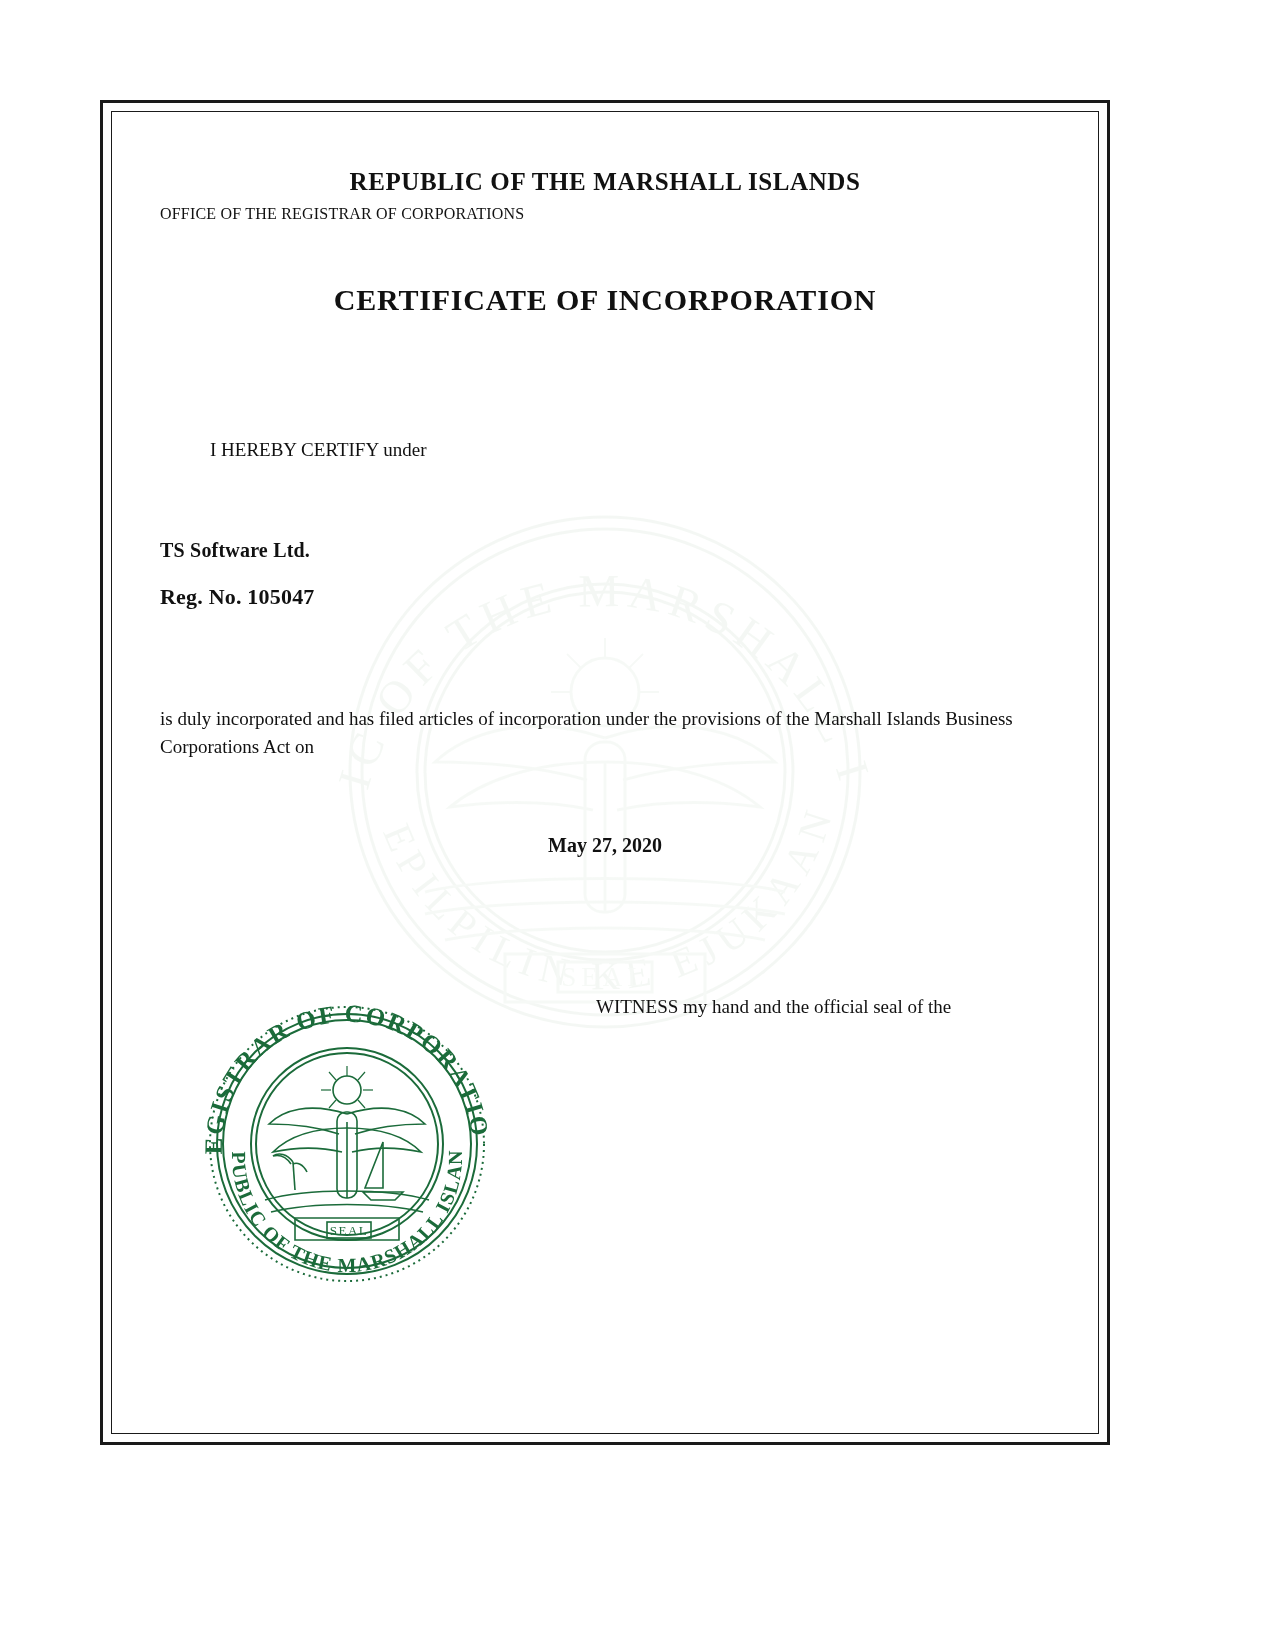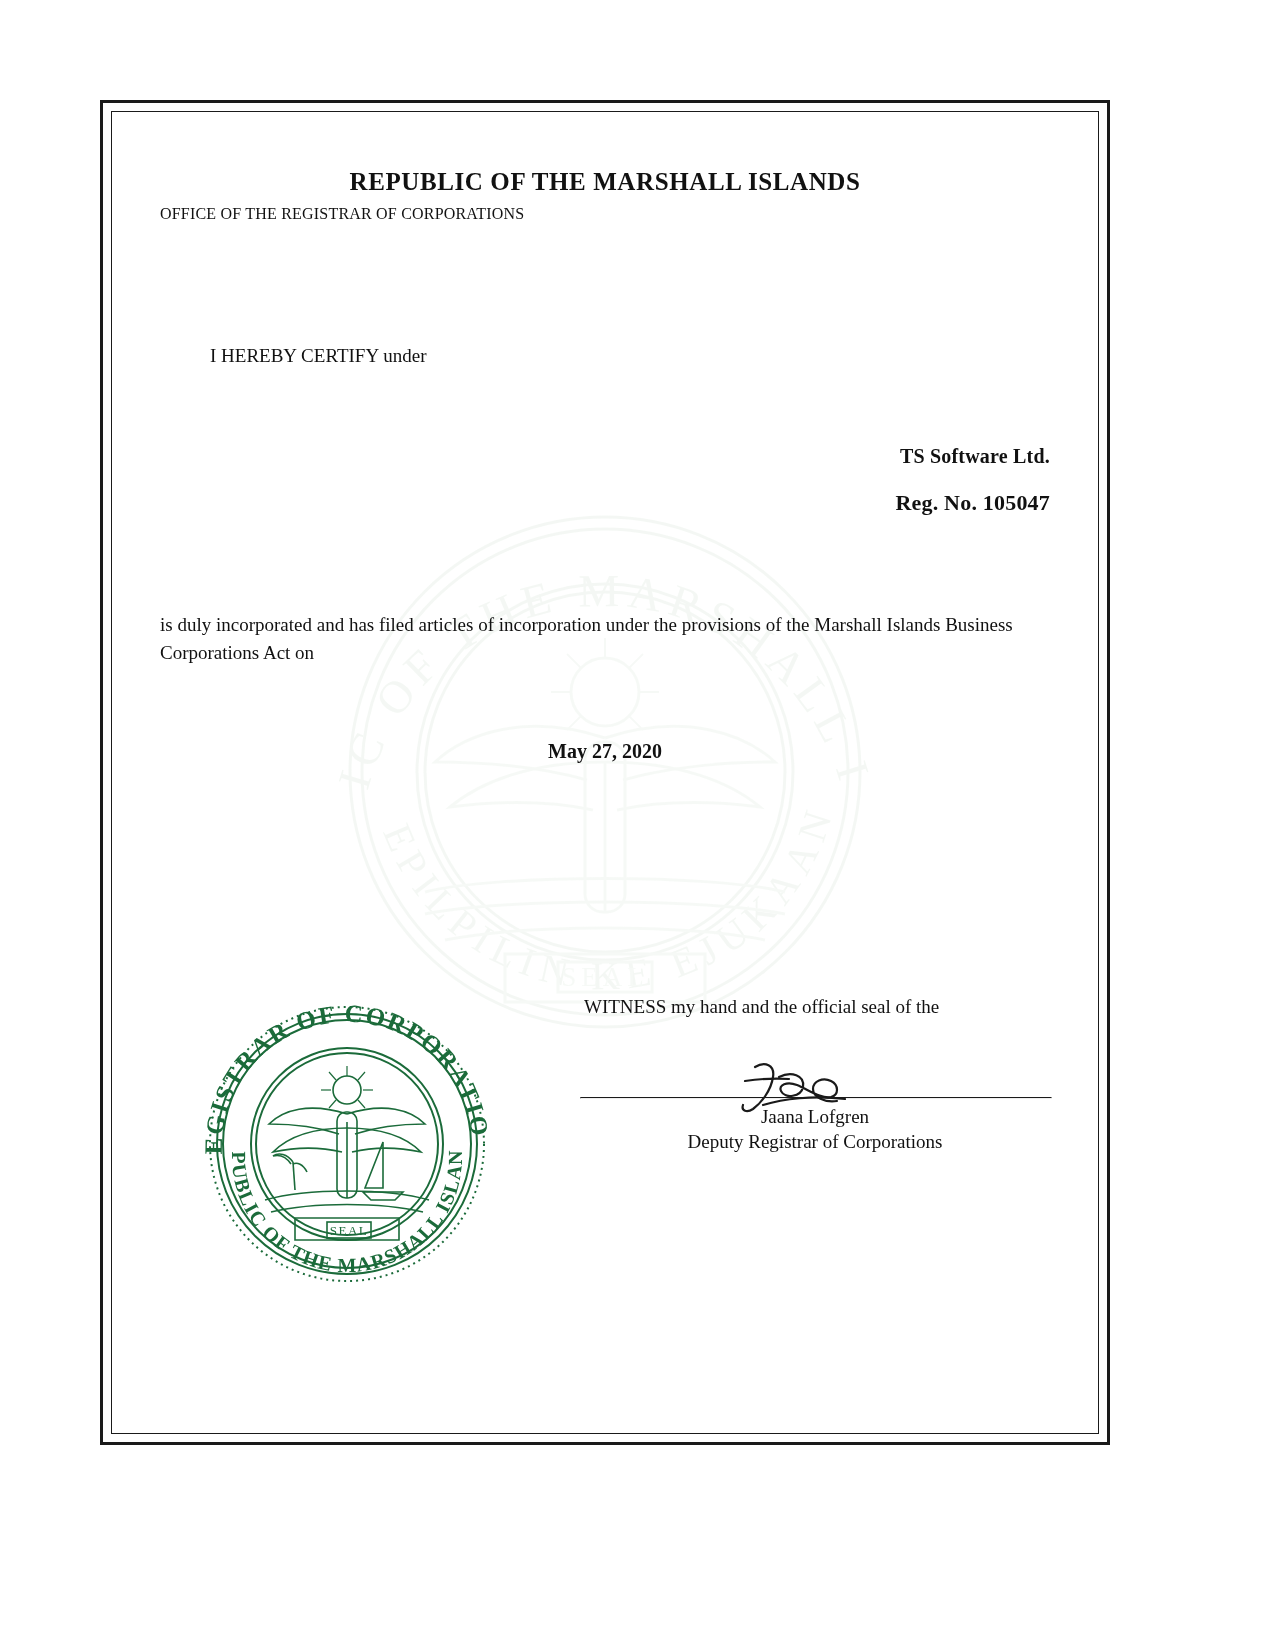--- a/index.html
+++ b/index.html
@@ -84,21 +84,21 @@
     margin-top: 60px;
   }
 
   
   .hereby {
     font-size: 19px;
     margin-top: 122px;
     margin-left: 50px;
   }
   .company-block {
-    text-align: right;
+    text-align: left;
     margin-top: 78px;
   }
   .company-name {
     font-weight: bold;
     font-size: 20px;
     letter-spacing: 0.2px;
   }
   .reg-no {
     font-weight: bold;
     font-size: 22px;
@@ -114,21 +114,21 @@
   .inc-date {
     text-align: center;
     font-weight: bold;
     font-size: 20px;
     margin-top: 74px;
   }
 
   
   .witness-block {
     position: absolute;
-    right: 44px;
+    right: 32px;
     top: 880px;
     width: 470px;
     z-index: 3;
   }
   .witness-line {
     font-size: 19px;
     line-height: 1.6;
   }
   .witness-line b { font-weight: bold; }
 
@@ -225,52 +225,38 @@
             <path d="M 230,492 L 430,492 L 430,540 L 230,540 Z"></path>
             <rect x="283" y="500" width="94" height="30"></rect>
           </g>
           <text x="330" y="524" text-anchor="middle" font-family="Liberation Serif, serif" font-size="27" letter-spacing="5" fill="#cfe0cf">SEAL</text>
         </svg>
       </div>
 
       <div class="layer">
         <div class="republic-title">REPUBLIC OF THE MARSHALL ISLANDS</div>
         <div class="office-line">OFFICE OF THE REGISTRAR OF CORPORATIONS</div>
+        <div class="cert-title">CERTIFICATE OF INCORPORATION</div>
 
         <div class="hereby">I HEREBY CERTIFY under</div>
 
         <div class="company-block">
           <div class="company-name">TS Software Ltd.</div>
           <div class="reg-no">Reg. No.  105047</div>
         </div>
 
         <div class="duly">is duly incorporated and has filed articles of incorporation under the provisions of the Marshall Islands Business Corporations Act on</div>
 
         <div class="inc-date">May 27, 2020</div>
       </div>
 
       <div class="witness-block">
         <div class="witness-line">WITNESS my hand and the official seal of the</div>
       </div>
 
-      <div class="sig-area">
-        <div class="signature">
-          <svg viewBox="0 0 140 62" xmlns="http://www.w3.org/2000/svg">
-            <g fill="none" stroke="#1a1a1a" stroke-width="2.2" stroke-linecap="round">
-              <path d="M20,8 C30,2 40,6 38,18 C36,32 26,44 18,50 C12,54 6,52 8,46"></path>
-              <path d="M10,22 C24,20 40,19 54,20"></path>
-              <path d="M44,18 C56,12 70,16 68,28 C66,38 50,40 46,32 C43,26 52,22 62,26 C74,31 86,40 96,38 C104,36 104,26 96,22 C88,18 78,22 78,30 C78,38 90,44 102,42"></path>
-              <path d="M28,46 C48,40 78,36 110,40"></path>
-            </g>
-          </svg>
-        </div>
-        <hr class="sig-rule">
-        <div class="sig-name">Jaana Lofgren</div>
-        <div class="sig-role">Deputy Registrar of Corporations</div>
-      </div>
 
       <div class="seal">
         <svg viewBox="0 0 320 300" xmlns="http://www.w3.org/2000/svg">
           <defs>
             <path id="sealArcTop" d="M 35,155 A 125,125 0 0 1 285,155" fill="none"></path>
             <path id="sealArcBottom" d="M 45,165 A 115,115 0 0 0 275,165" fill="none"></path>
           </defs>
           <g fill="none" stroke="#1b6b3a" stroke-width="2">
             <circle cx="160" cy="152" r="137" stroke-dasharray="2 4"></circle>
             <circle cx="160" cy="152" r="130"></circle>

